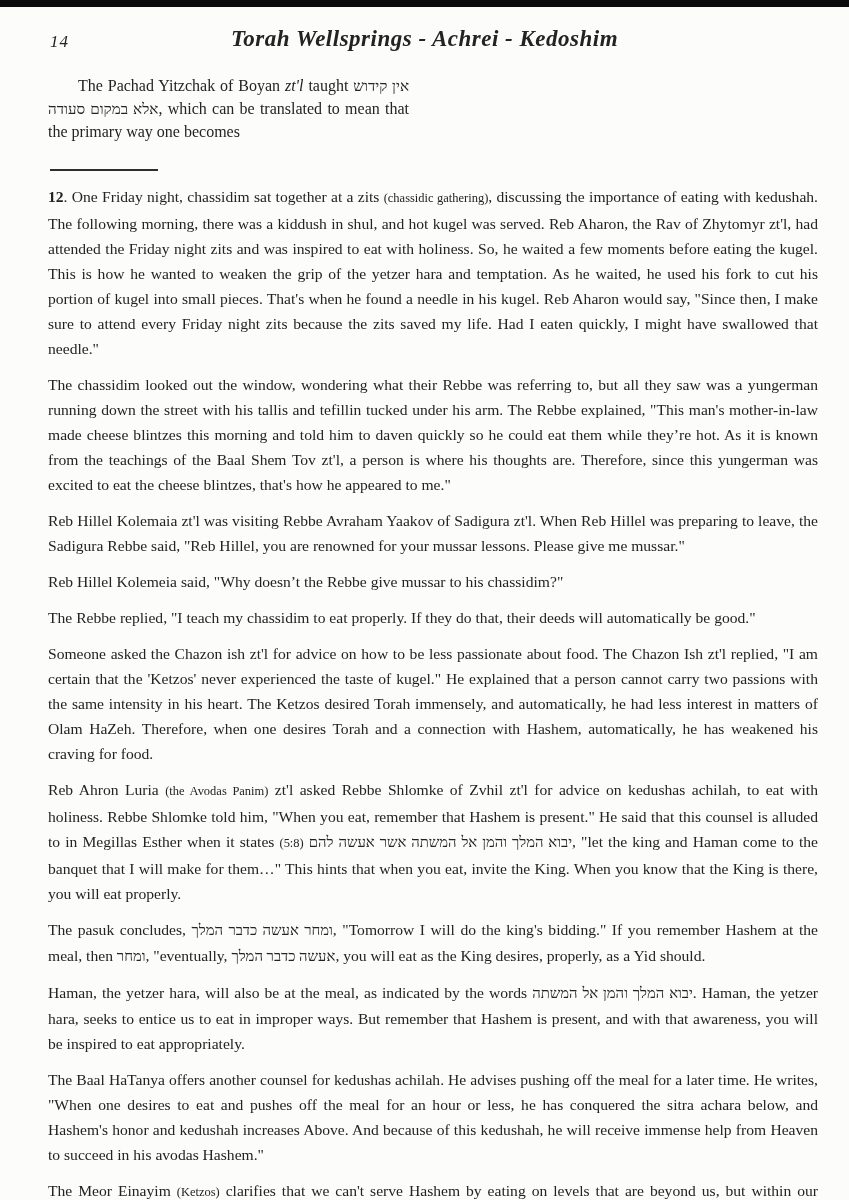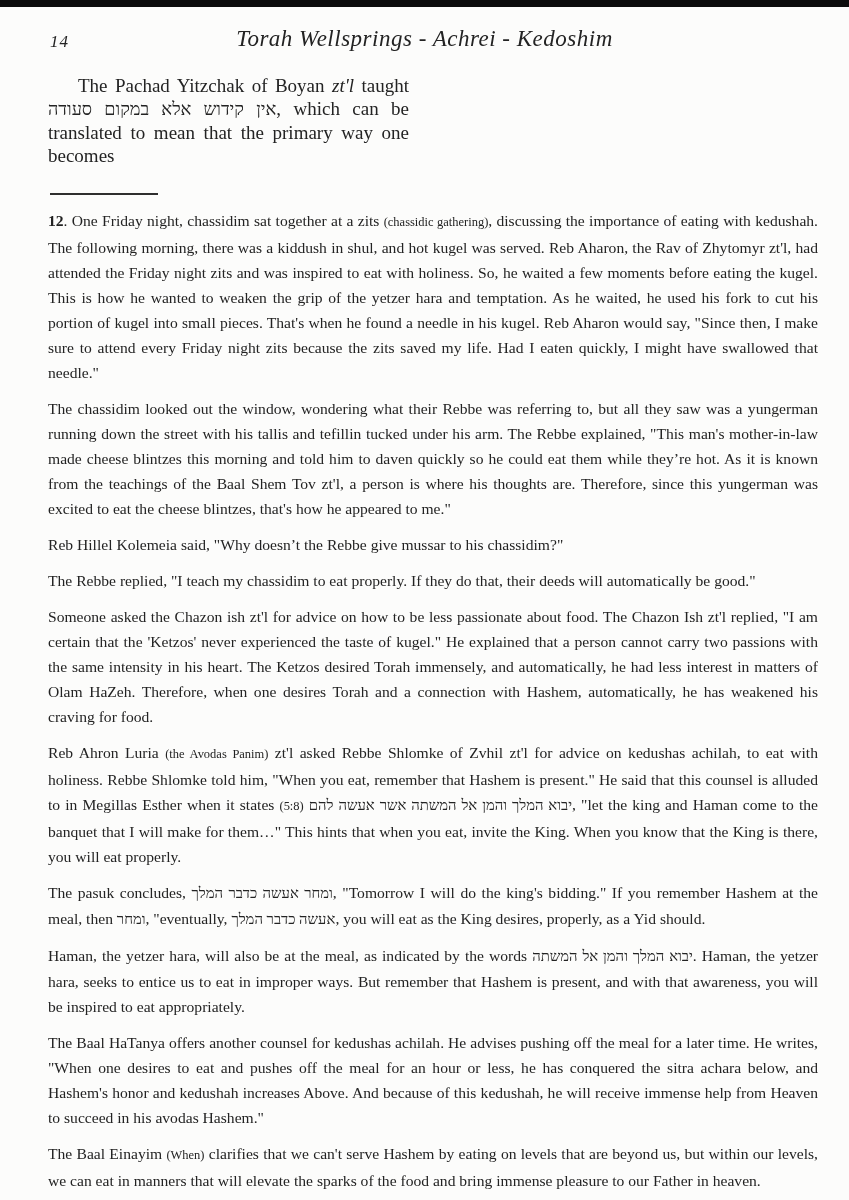--- a/index.html
+++ b/index.html
@@ -20,27 +20,27 @@
     position:absolute;top:0;left:0;width:100%;height:7px;
     background:var(--bar);
   }
   header{position:relative;margin-top:26px;height:32px;}
   .pagenum{
     position:absolute;left:50px;top:6px;
     font-style:italic;font-size:17px;letter-spacing:1px;
   }
   .title{
     margin:0;text-align:center;
-    font-style:italic;font-weight:400;font-size:23px;
+    font-style:italic;font-weight:700;font-size:23px;
     letter-spacing:0.5px;
   }
   main.columns{
     margin:16px 49px 0 48px;
     display:grid;grid-template-columns:1fr 1fr;column-gap:30px;
-    font-size:19px;line-height:23px;
+    font-size:16px;line-height:23px;
     text-align:justify;
   }
   main.columns p{margin:0;}
   p.col-left{text-indent:30px;}
   .fn-rule{
     margin:26px 0 0 50px;width:108px;height:0;
     border-top:2px solid var(--rule);
   }
   .footnotes{
     margin:13px 31px 0 48px;
@@ -67,22 +67,23 @@
 
   <main class="columns">
     <p class="col-left"><span>The Pachad Yitzchak of Boyan </span><span class="i">zt'l</span><span> taught </span><span class="he">אין קידוש אלא במקום סעודה</span><span>, which can be translated to mean that the primary way one becomes</span></p>
   </main>
 
   <div class="fn-rule"></div>
 
   <section class="footnotes">
       <p class="fn-para"><span class="b">12</span><span>. One Friday night, chassidim sat together at a zits </span><span class="sm">(chassidic gathering)</span><span>, discussing the importance of eating with kedushah. The following morning, there was a kiddush in shul, and hot kugel was served. Reb Aharon, the Rav of Zhytomyr zt'l, had attended the Friday night zits and was inspired to eat with holiness. So, he waited a few moments before eating the kugel. This is how he wanted to weaken the grip of the yetzer hara and temptation. As he waited, he used his fork to cut his portion of kugel into small pieces. That's when he found a needle in his kugel. Reb Aharon would say, "Since then, I make sure to attend every Friday night zits because the zits saved my life. Had I eaten quickly, I might have swallowed that needle."</span></p>
       <p class="fn-para"><span>The chassidim looked out the window, wondering what their Rebbe was referring to, but all they saw was a yungerman running down the street with his tallis and tefillin tucked under his arm. The Rebbe explained, "This man's mother-in-law made cheese blintzes this morning and told him to daven quickly so he could eat them while they’re hot. As it is known from the teachings of the Baal Shem Tov zt'l, a person is where his thoughts are. Therefore, since this yungerman was excited to eat the cheese blintzes, that's how he appeared to me."</span></p>
+      <p class="fn-para"><span>Reb Hillel Kolemaia zt'l was visiting Rebbe Avraham Yaakov of Sadigura zt'l. When Reb Hillel was preparing to leave, the Sadigura Rebbe said, "Reb Hillel, you are renowned for your mussar lessons. Please give me mussar."</span></p>
       <p class="fn-para"><span>Reb Hillel Kolemeia said, "Why doesn’t the Rebbe give mussar to his chassidim?"</span></p>
       <p class="fn-para"><span>The Rebbe replied, "I teach my chassidim to eat properly. If they do that, their deeds will automatically be good."</span></p>
       <p class="fn-para"><span>Someone asked the Chazon ish zt'l for advice on how to be less passionate about food. The Chazon Ish zt'l replied, "I am certain that the 'Ketzos' never experienced the taste of kugel." He explained that a person cannot carry two passions with the same intensity in his heart. The Ketzos desired Torah immensely, and automatically, he had less interest in matters of Olam HaZeh. Therefore, when one desires Torah and a connection with Hashem, automatically, he has weakened his craving for food.</span></p>
       <p class="fn-para"><span>Reb Ahron Luria </span><span class="sm">(the Avodas Panim)</span><span> zt'l asked Rebbe Shlomke of Zvhil zt'l for advice on kedushas achilah, to eat with holiness. Rebbe Shlomke told him, "When you eat, remember that Hashem is present." He said that this counsel is alluded to in Megillas Esther when it states </span><span class="sm">(5:8)</span><span> </span><span class="he">יבוא המלך והמן אל המשתה אשר אעשה להם</span><span>, "let the king and Haman come to the banquet that I will make for them…" This hints that when you eat, invite the King. When you know that the King is there, you will eat properly.</span></p>
       <p class="fn-para"><span>The pasuk concludes, </span><span class="he">ומחר אעשה כדבר המלך</span><span>, "Tomorrow I will do the king's bidding." If you remember Hashem at the meal, then </span><span class="he">ומחר</span><span>, "eventually, </span><span class="he">אעשה כדבר המלך</span><span>, you will eat as the King desires, properly, as a Yid should.</span></p>
       <p class="fn-para"><span>Haman, the yetzer hara, will also be at the meal, as indicated by the words </span><span class="he">יבוא המלך והמן אל המשתה</span><span>. Haman, the yetzer hara, seeks to entice us to eat in improper ways. But remember that Hashem is present, and with that awareness, you will be inspired to eat appropriately.</span></p>
       <p class="fn-para"><span>The Baal HaTanya offers another counsel for kedushas achilah. He advises pushing off the meal for a later time. He writes, "When one desires to eat and pushes off the meal for an hour or less, he has conquered the sitra achara below, and Hashem's honor and kedushah increases Above. And because of this kedushah, he will receive immense help from Heaven to succeed in his avodas Hashem."</span></p>
-      <p class="fn-para"><span>The Baal Einayim </span><span class="sm">(When)</span><span> clarifies that we can't serve Hashem by eating on levels that are beyond us, but within our levels, we can eat in manners that will elevate the sparks of the food and bring immense pleasure to our Father in heaven.</span></p>
+      <p class="fn-para"><span>The Meor Einayim </span><span class="sm">(Ketzos)</span><span> clarifies that we can't serve Hashem by eating on levels that are beyond us, but within our levels, we can eat in manners that will elevate the sparks of the food and bring immense pleasure to our Father in heaven.</span></p>
     </section>
 </div>
 
 </body></html>

